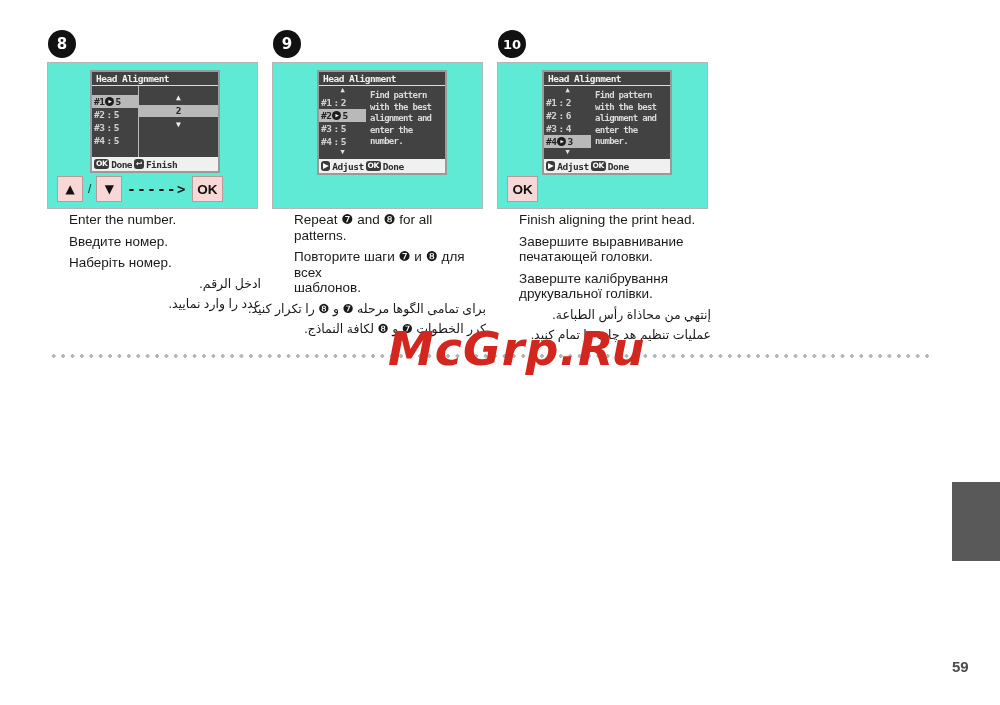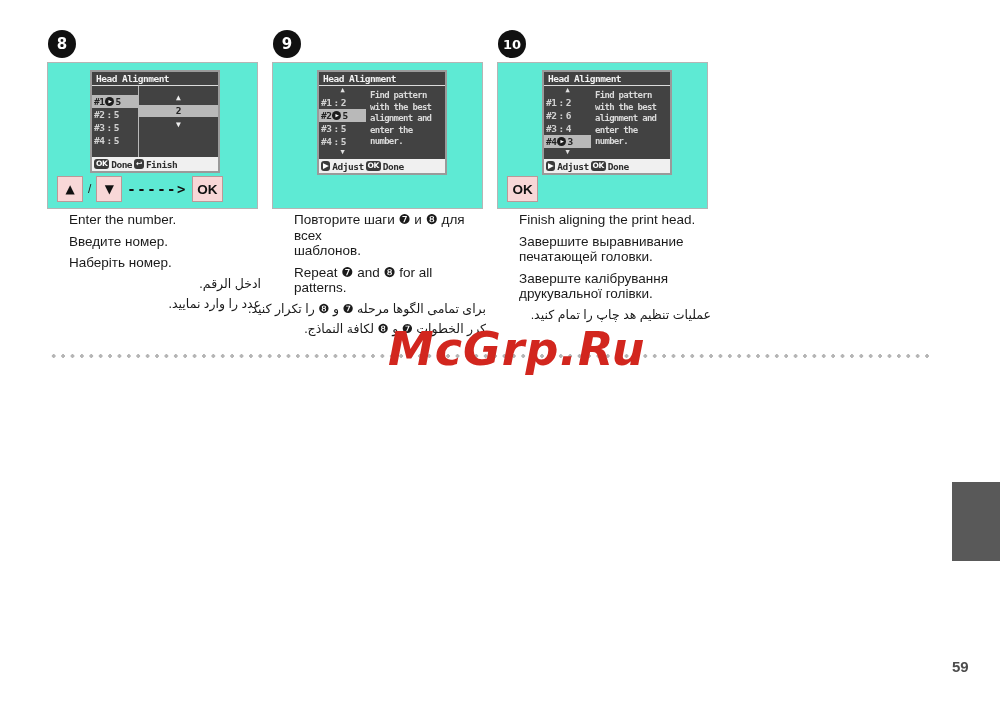--- a/index.html
+++ b/index.html
@@ -252,33 +252,34 @@
 
 <div class="captions" style="left:57px">
   <p class="cap">Enter the number.</p>
   <p class="cap">Введите номер.</p>
   <p class="cap">Наберіть номер.</p>
   <p class="cap rtl" dir="rtl">ادخل الرقم.</p>
   <p class="cap rtl" dir="rtl">عدد را وارد نمایید.</p>
 </div>
 
 <div class="captions" style="left:282px">
+  <p class="cap">Repeat ❼ and ❽ for all patterns.</p>
   <p class="cap">Повторите шаги ❼ и ❽ для всех
 шаблонов.</p>
-  <p class="cap">Repeat ❼ and ❽ for all patterns.</p>
   <p class="cap rtl" dir="rtl">برای تمامی الگوها مرحله ❼ و ❽ را تکرار کنید.</p>
   <p class="cap rtl" dir="rtl">كرر الخطوات ❼ و ❽ لكافة النماذج.</p>
 </div>
 
 <div class="captions" style="left:507px">
   <p class="cap">Finish aligning the print head.</p>
   <p class="cap">Завершите выравнивание
 печатающей головки.</p>
   <p class="cap">Заверште калібрування
 друкувальної голівки.</p>
+  <p class="cap rtl" dir="rtl">إنتهي من محاذاة رأس الطباعة.</p>
   <p class="cap rtl" dir="rtl">عملیات تنظیم هد چاپ را تمام کنید.</p>
 </div>
 
 <div class="dots"></div>
 <div class="watermark" style="color: rgb(210, 38, 30);">McGrp.Ru</div>
 
 <div class="side-tab"></div>
 <div class="page-num">59</div>
 
 </body></html>

